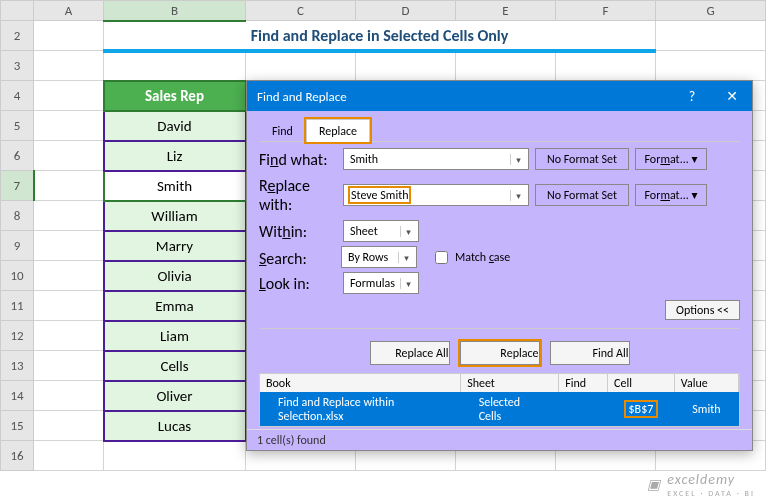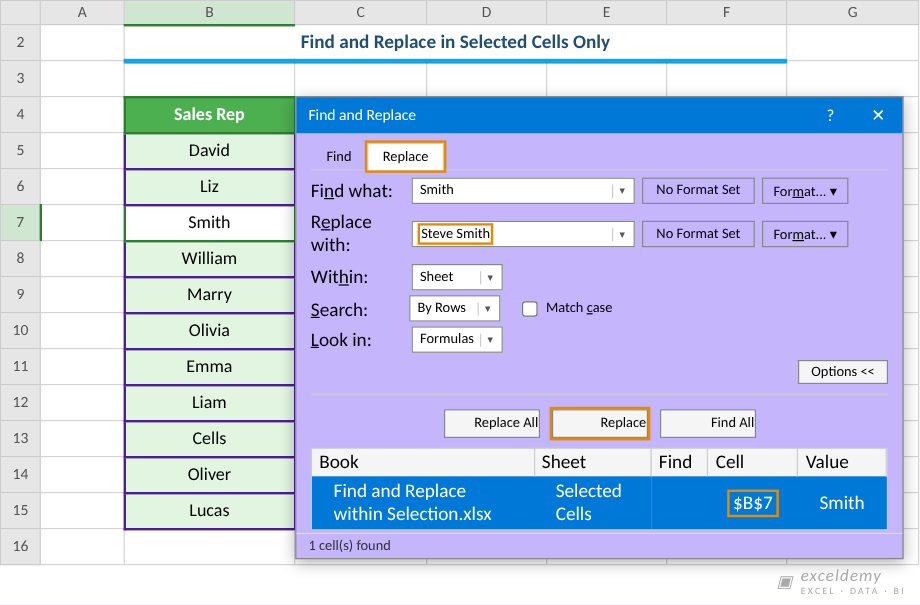--- a/index.html
+++ b/index.html
@@ -44,21 +44,21 @@
 .checks label { display: flex; align-items: center; gap: 4px; font-size: 12px; width: auto; }
 .checks input { width: 13px; height: 13px; }
 .options-row { display: flex; justify-content: flex-end; margin: 4px 0 8px 0; }
 .optbtn { border: 1px solid #888; padding: 2px 10px; font-size: 12px; background: #f5f5f5; }
 .divider { height: 1px; background: #ccc; margin: 4px 0; }
 .btnrow { display: flex; gap: 10px; justify-content: center; padding: 8px 4px; }
 .btn { width: 80px; height: 24px; border: 1px solid #888; background: #f5f5f5; display: flex; align-items: center; justify-content: flex-end; font-size: 12px; }
 .btn.hl-orange { outline: 2px solid #e68a00; }
 .btn.hl-blue { outline: 2px solid #0066cc; }
 .results { border: 1px solid #ccc; margin: 0 12px; }
-.results table { width: 100%; font-size: 16px; }
+.results table { width: 100%; font-size: 12px; }
 .results th { text-align: left; padding: 2px 6px; font-weight: normal; border-right: 1px solid #ccc; background: #f5f5f5; }
 .results td { padding: 3px 18px; background: #0078d7; color: #fff; }
 .cellref { display: inline-block; outline: 2px solid #e68a00; padding: 0 3px; }
 .statusbar { padding: 3px 10px; font-size: 12px; color: #333; border-top: 1px solid #ddd; margin-top: 2px; }
 .hl-orange-box { outline: 2px solid #e68a00; padding: 0 1px; }
 
 .watermark { position: absolute; bottom: 6px; right: 12px; font-size: 14px; color: #aaa; font-style: italic; letter-spacing: 1px; display: flex; align-items: center; gap: 6px; }
 .watermark .sub { font-size: 8px; letter-spacing: 2px; font-style: normal; display: block; }
 </style>
 </head>

